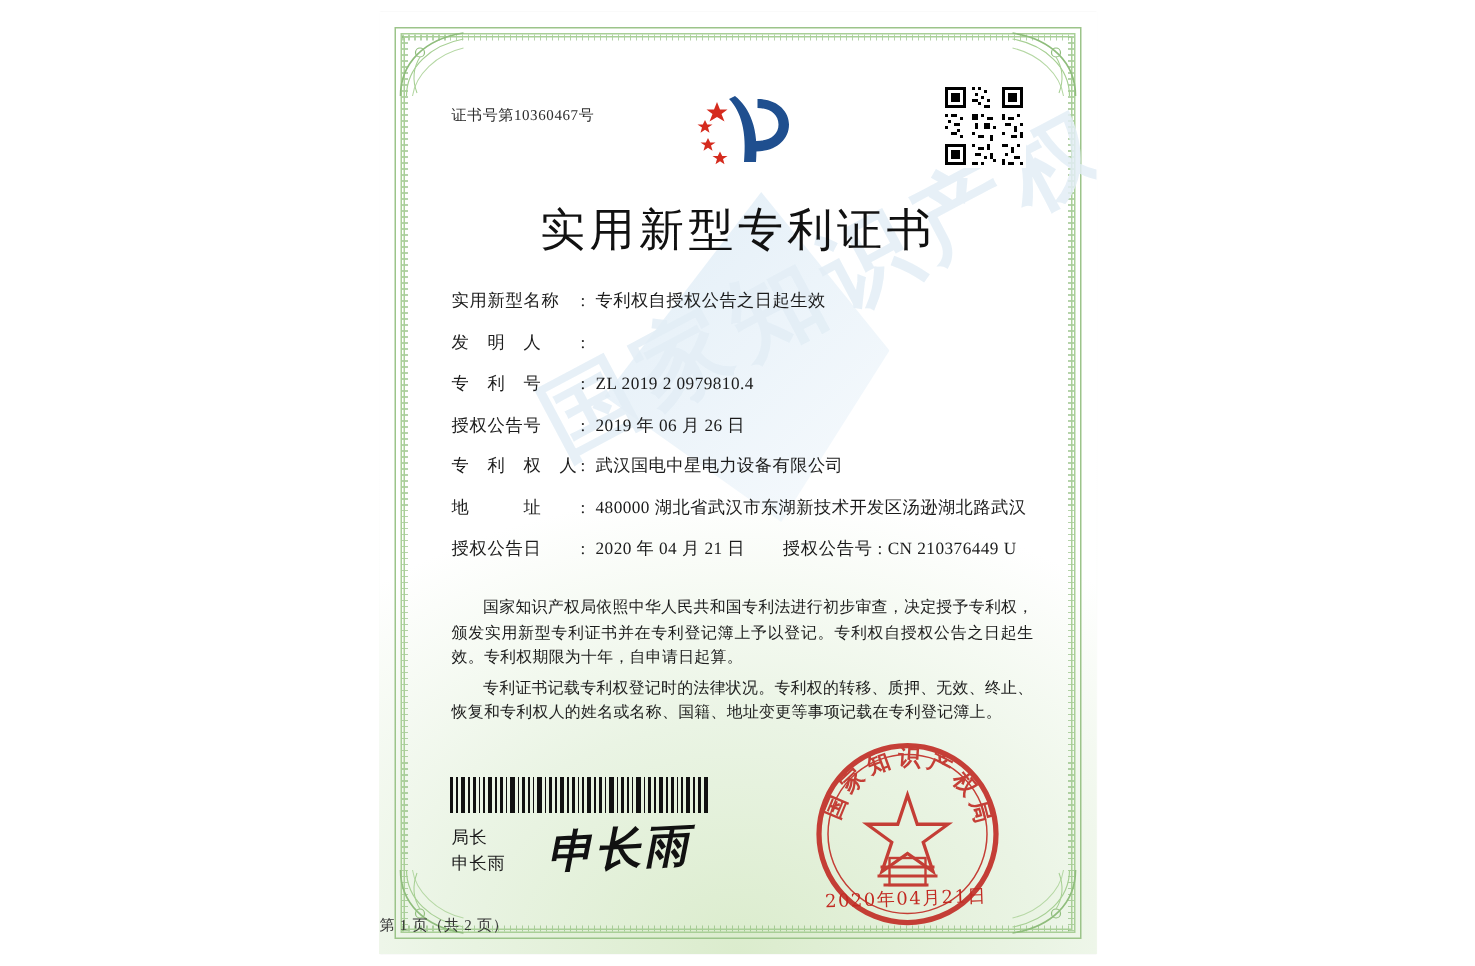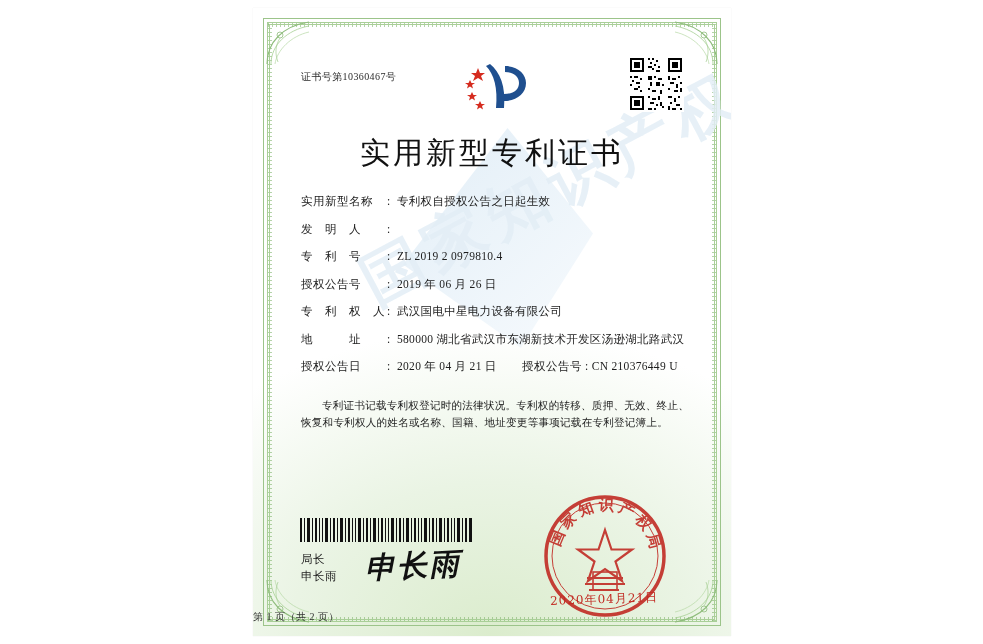--- a/index.html
+++ b/index.html
@@ -413,38 +413,39 @@
       <div class="field-row">
         <div class="field-label">专　利　权　人</div>
         <div class="field-colon">:</div>
         <div class="field-value">武汉国电中星电力设备有限公司</div>
       </div>
 
       <div class="field-row">
         <div class="field-label">地　　　址</div>
         <div class="field-colon">:</div>
         <div class="field-value">
-          <span class="sub-line">580000 湖北省武汉市东湖新技术开发区汤逊湖北路武汉</span>
+          <span class="sub-line">480000 湖北省武汉市东湖新技术开发区汤逊湖北路武汉</span>
         </div>
       </div>
 
       <div class="field-row">
         <div class="field-label">授权公告日</div>
         <div class="field-colon">:</div>
         <div class="field-value">
           <span>2020 年 04 月 21 日</span>
           <span class="inline-extra-label">授权公告号</span>
           <span>:</span>
           <span>CN 210376449 U</span>
         </div>
       </div>
 
     </div>
 
     <div class="paragraphs">
+      <p>国家知识产权局依照中华人民共和国专利法进行初步审查，决定授予专利权，颁发实用新型专利证书并在专利登记簿上予以登记。专利权自授权公告之日起生效。专利权期限为十年，自申请日起算。</p>
       <p>专利证书记载专利权登记时的法律状况。专利权的转移、质押、无效、终止、恢复和专利权人的姓名或名称、国籍、地址变更等事项记载在专利登记簿上。</p>
     </div>
 
     <div class="barcode">
       <svg width="172" height="24" viewBox="0 0 172 24" shape-rendering="crispEdges">
         <rect width="172" height="24" fill="#ffffff" opacity="0"></rect>
         <g fill="#111111">
           <rect x="0" y="0" width="2" height="24"></rect>
             <rect x="4" y="0" width="1" height="24"></rect>
           <rect x="7" y="0" width="3" height="24"></rect>

